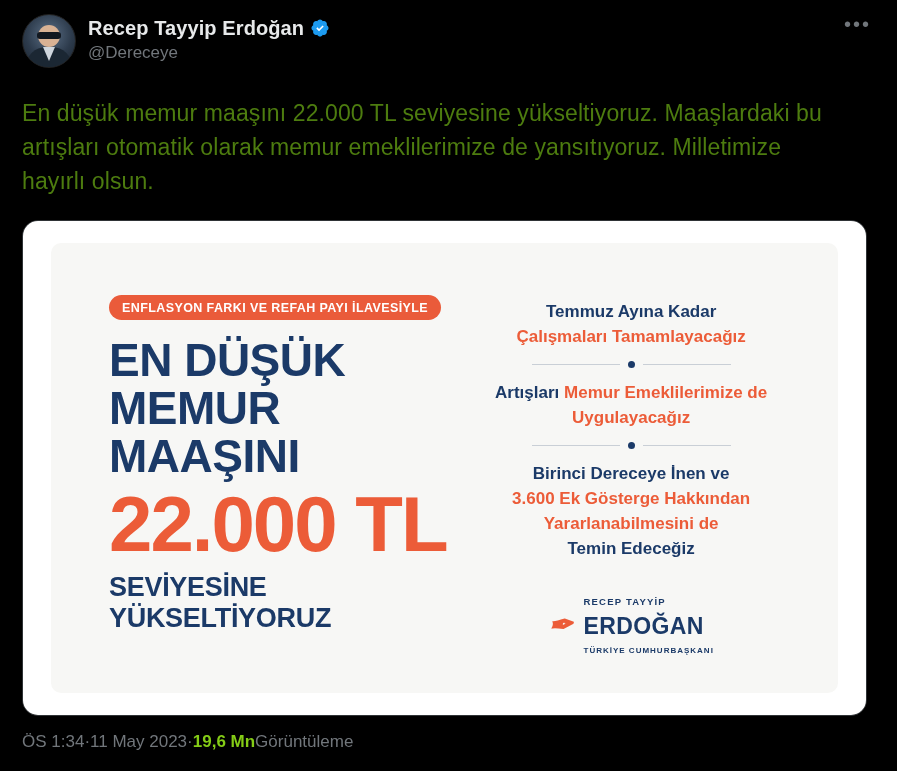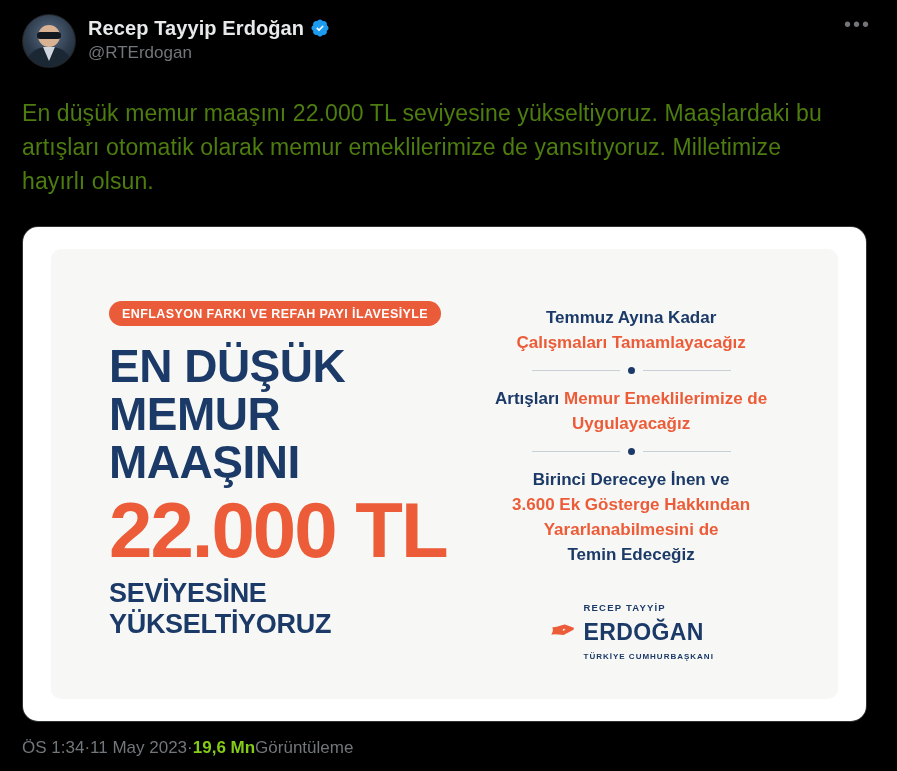--- a/index.html
+++ b/index.html
@@ -129,21 +129,21 @@
     margin: 28px 0 0 0;
     font-size: 23px;
     line-height: 34px;
     color: #4d7c0f;
     max-width: 820px;
     letter-spacing: 0.1px;
   }
 
   
   .media {
-    margin-top: 28px;
+    margin-top: 22px;
     width: 843px;
     height: 494px;
     border-radius: 16px;
     border: 1px solid #2f3336;
     background: #404040;
     overflow: hidden;
     position: relative;
   }
   .poster {
     position: absolute;
@@ -303,21 +303,21 @@
     <div class="name-block">
       <div class="name-line">
         <span class="display-name">Recep Tayyip Erdoğan</span>
         <span class="verified">
           <svg viewBox="0 0 24 24" width="20" height="20" aria-hidden="true">
             <path fill="#1d9bf0" d="M22.25 12c0-1.43-.88-2.67-2.19-3.34.46-1.39.2-2.9-.81-3.91s-2.52-1.27-3.91-.81C14.67 2.63 13.43 1.75 12 1.75s-2.67.88-3.34 2.19c-1.39-.46-2.9-.2-3.91.81s-1.27 2.52-.81 3.91C2.63 9.33 1.75 10.57 1.75 12s.88 2.67 2.19 3.34c-.46 1.39-.2 2.9.81 3.91s2.52 1.27 3.91.81c.67 1.31 1.91 2.19 3.34 2.19s2.67-.88 3.34-2.19c1.39.46 2.9.2 3.91-.81s1.27-2.52.81-3.91c1.31-.67 2.19-1.91 2.19-3.34z"></path>
             <path fill="#ffffff" d="M10.84 15.92l-3.3-3.3 1.42-1.42 1.88 1.88 4.2-4.2 1.42 1.42-5.62 5.62z"></path>
           </svg>
         </span>
       </div>
-      <div class="handle">@RTErdogan</div>
+      <div class="handle">@Dereceye</div>
     </div>
   </div>
 
   <div class="more-btn">•••</div>
 
   <div class="tweet-text">En düşük memur maaşını 22.000 TL seviyesine yükseltiyoruz. Maaşlardaki bu artışları otomatik olarak memur emeklilerimize de yansıtıyoruz. Milletimize hayırlı olsun.</div>
 
   <div class="media">
     <div class="poster">
       <div class="poster-inner">

